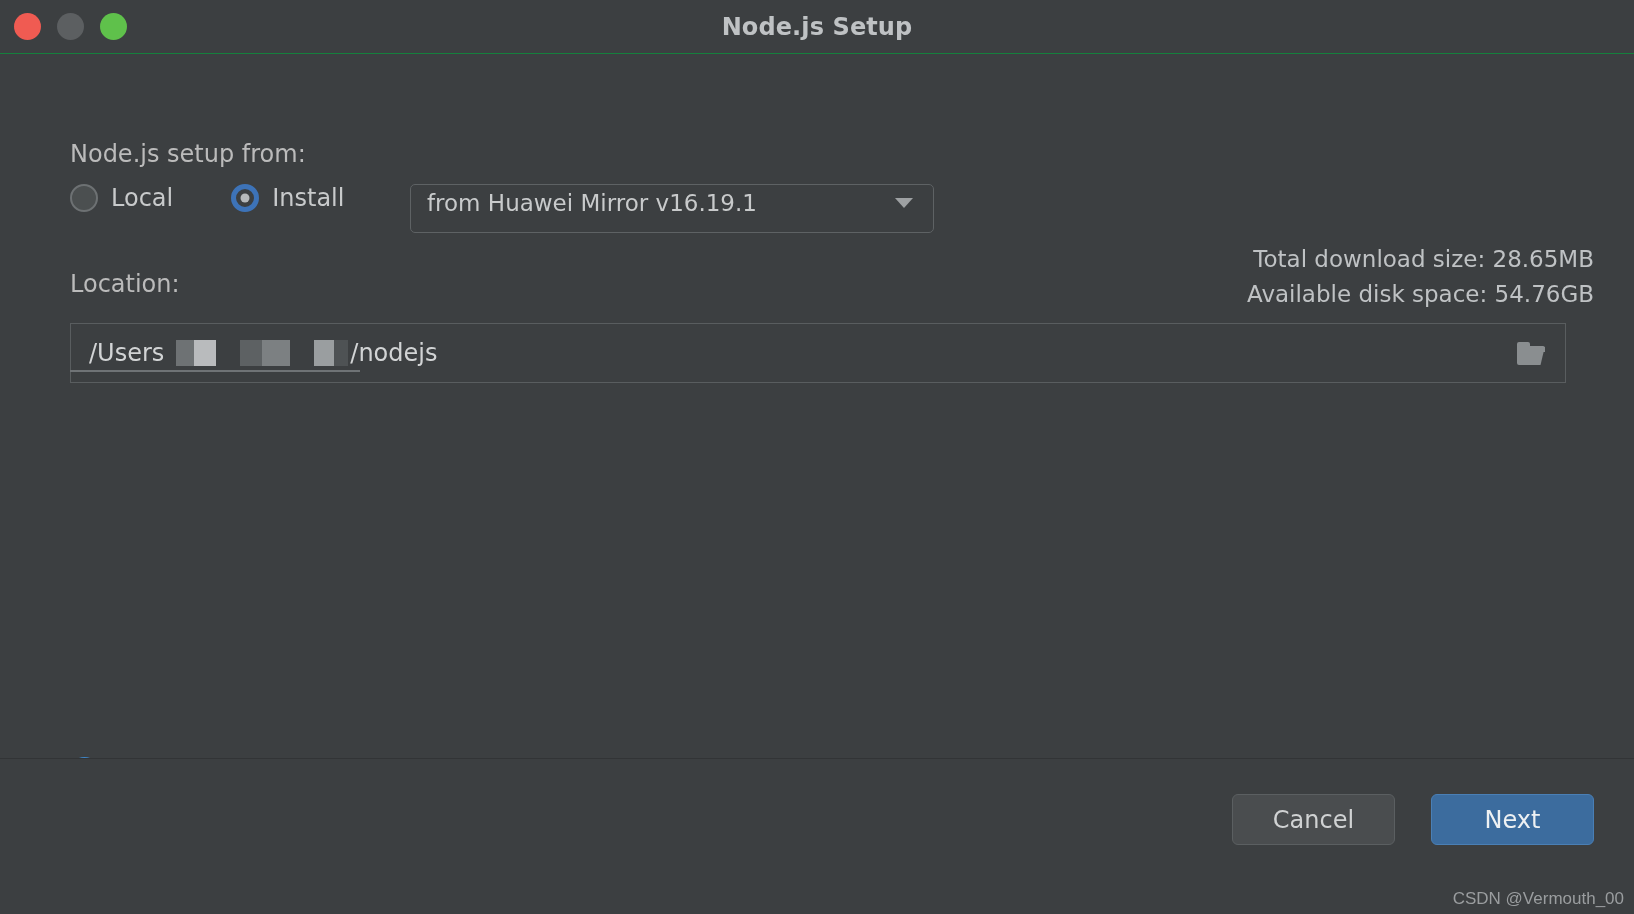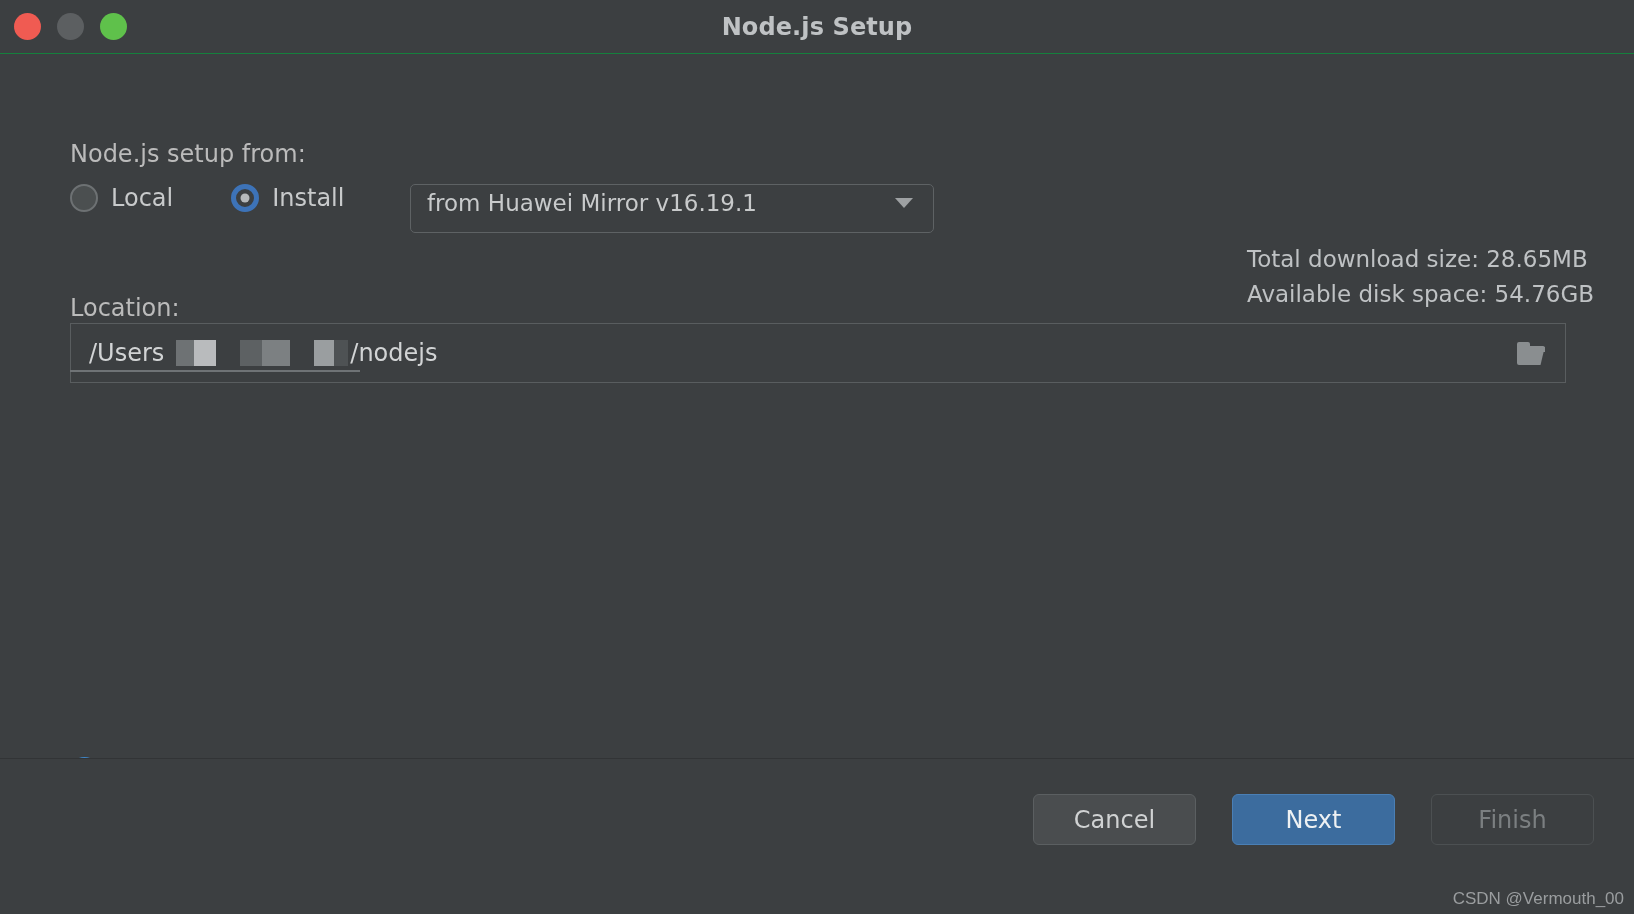--- a/index.html
+++ b/index.html
@@ -143,33 +143,32 @@
     border-left: 9px solid transparent;
     border-right: 9px solid transparent;
     border-top: 10px solid #9ea1a3;
     margin-right: 6px;
   }
 
   .size-info {
     position: absolute;
     right: 40px;
     top: 188px;
-    text-align: left;
+    text-align: right;
     font-size: 23px;
     color: #bfc2c4;
     line-height: 35px;
   }
 
   .label-location {
     position: absolute;
     left: 70px;
     top: 216px;
     font-size: 24px;
     color: #bbbbbb;
-    margin-top: 24px;
   }
 
   .path-field {
     position: absolute;
     left: 70px;
     top: 269px;
     width: 1496px;
     height: 60px;
     box-sizing: border-box;
     background: #3c3f41;
@@ -381,18 +380,17 @@
     <div class="info-row">
       <span class="info-icon">i</span>
       <span class="info-text">Click Next to download Node.js to the above location.</span>
     </div>
   </div>
 
   <div class="footer">
     <div class="btn-row">
       <div class="btn">Cancel</div>
       <div class="btn btn-primary">Next</div>
-      <div class="btn btn-disabled">Finish</div>
     </div>
     <div class="watermark">CSDN @Vermouth_00</div>
   </div>
 
 </div>
 
 </body></html>

